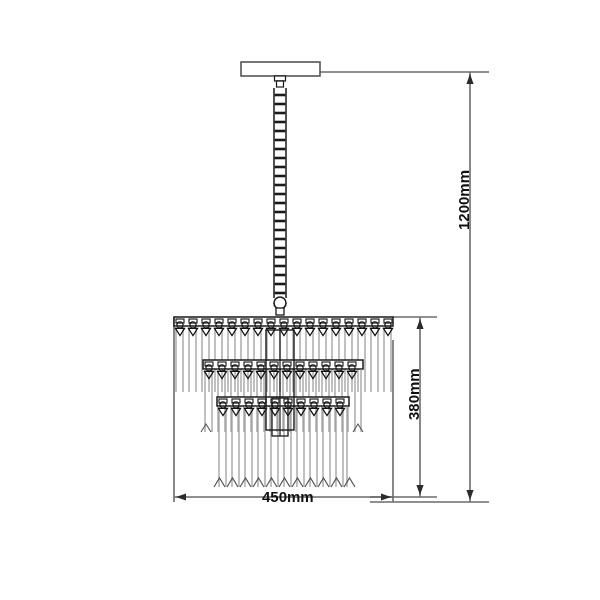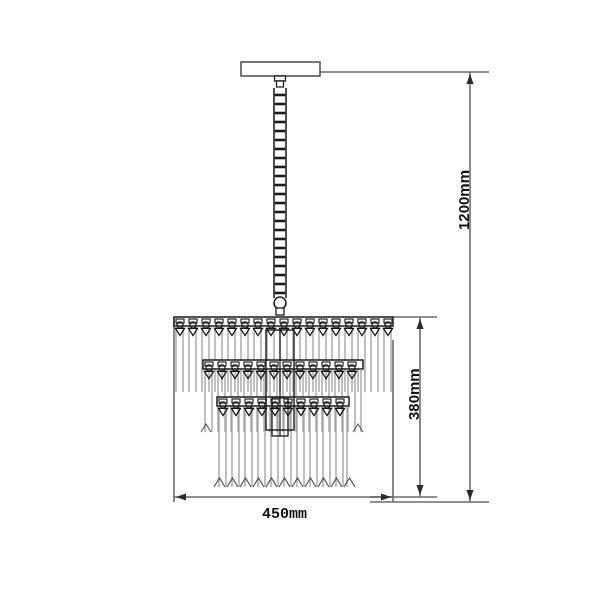--- a/index.html
+++ b/index.html
@@ -40,22 +40,21 @@
     transform-origin: left top;
   }
   #label-shade-height {
     left: 405px;
     top: 420px;
     transform: rotate(-90deg);
     transform-origin: left top;
   }
   #label-width {
     left: 262px;
-    top: 506px;
-    font-family: Liberation Mono, monospace;
+    top: 488px;
   }
 </style>
 </head>
 <body>
 
 <div id="stage">
 
   <svg id="drawing" viewBox="0 0 600 600">
     <defs>
       <g id="hookGlyph">

